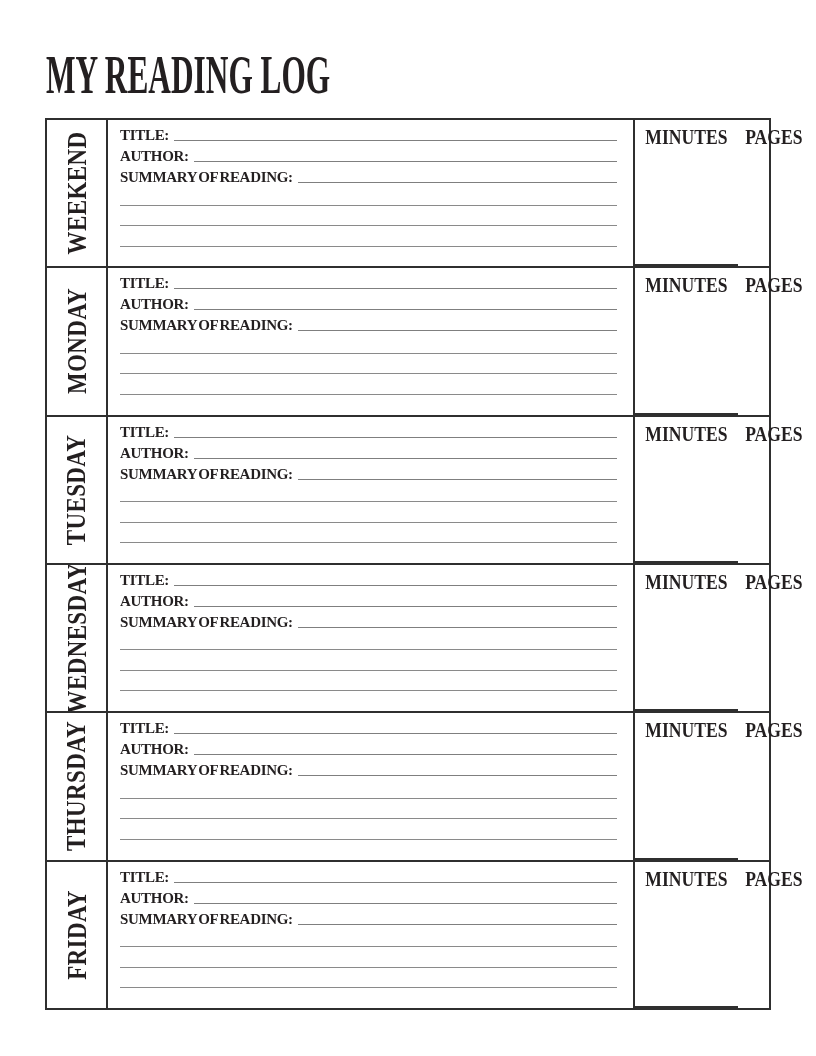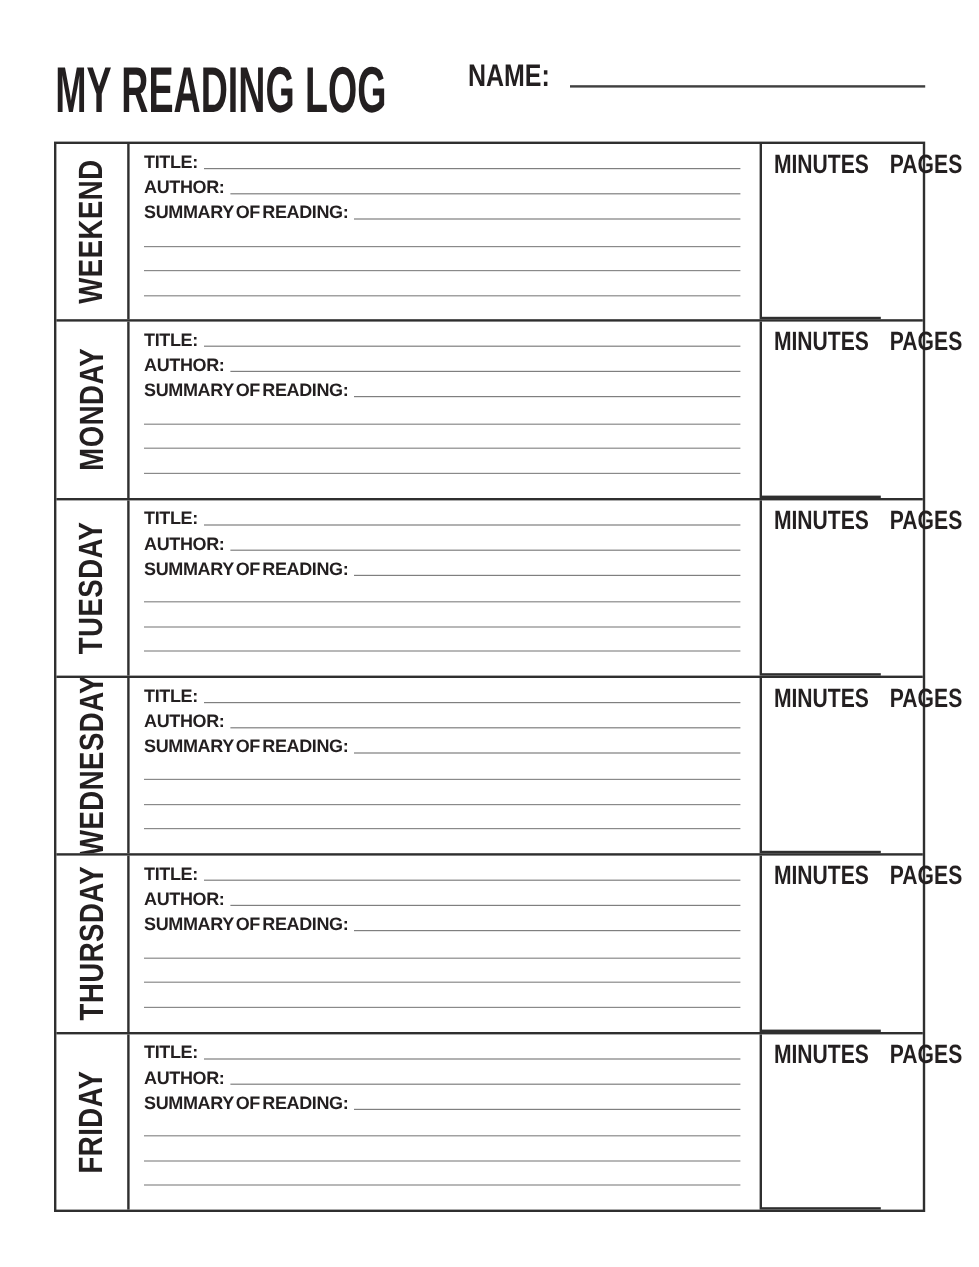--- a/index.html
+++ b/index.html
@@ -1,21 +1,21 @@
 <!DOCTYPE html>
 <html><head>
 <meta charset="utf-8">
 <style>
   * { margin:0; padding:0; box-sizing:border-box; }
   html,body { background:#e9e9e9; }
   .page {
     position:relative;
     width:816px; height:1056px;
     background:#ffffff;
-    font-family:Liberation Sans, sans-serif;
+    font-family:Liberation Serif, serif;
     color:#231f20;
     margin:0 auto;
     overflow:hidden;
   }
 
   
   .page-title {
     position:absolute; left:46px; top:48px;
     font-size:54px; font-weight:700; line-height:1;
     letter-spacing:0px; white-space:nowrap;
@@ -99,24 +99,20 @@
   }
 </style>
 </head>
 <body>
 
 <div class="page">
 
   <h1 class="page-title">MY READING LOG</h1>
 
   <div class="name-block">
-    <div class="writein-row">
-      <span class="writein-label">NAME:</span>
-      <span class="writein-line"></span>
-    </div>
   </div>
 
   <div class="log-table">
 
     <div class="day-row">
       <div class="day-cell">
         <span class="day-label">WEEKEND</span>
       </div>
       <div class="entry-cell">
         <div class="field-row">

